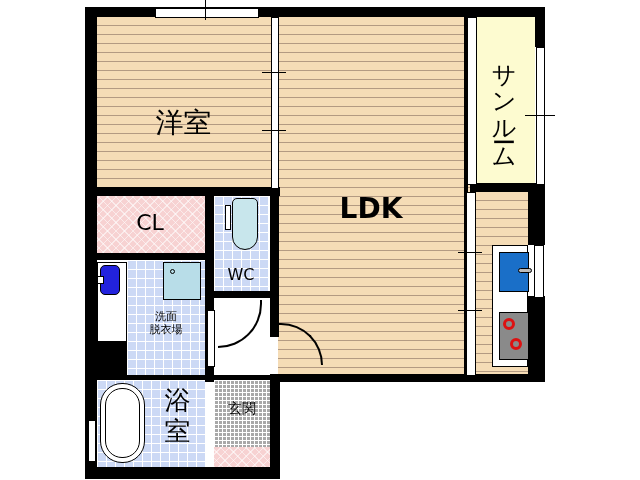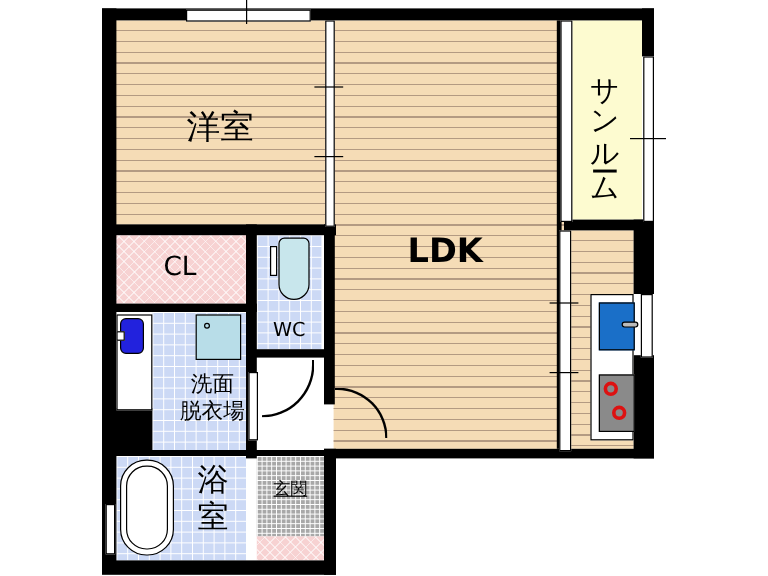--- a/index.html
+++ b/index.html
@@ -81,26 +81,26 @@
 <div class="abs" style="left:100px;top:383px;width:45px;height:80px;background:#fff;border:1px solid #000;border-radius:22px;"></div>
 <div class="abs" style="left:105px;top:388px;width:35px;height:70px;border:1px solid #000;border-radius:17px;"></div>
 
 <div class="abs white" style="left:492px;top:245px;width:36px;height:122px;border:1px solid #000;"></div>
 <div class="abs" style="left:499px;top:252px;width:30px;height:40px;background:#1a6fc8;border:1px solid #000;"></div>
 <div class="abs" style="left:518px;top:268px;width:14px;height:5px;background:#bbb;border:1px solid #000;border-radius:3px;"></div>
 <div class="abs" style="left:499px;top:312px;width:30px;height:48px;background:#8a8a8a;border:1px solid #000;"></div>
 <div class="abs" style="left:503px;top:318px;width:12px;height:12px;border:3px solid #dd1111;border-radius:50%;"></div>
 <div class="abs" style="left:510px;top:338px;width:12px;height:12px;border:3px solid #dd1111;border-radius:50%;"></div>
 
-<div class="lbl" style="left:95px;top:55px;width:177px;font-size:28px;">
+<div class="lbl" style="left:95px;top:72px;width:177px;font-size:28px;">
   <div>洋室</div>
 </div>
 <div class="lbl" style="left:278px;top:158px;width:186px;font-size:28px;font-weight:bold;">
   <div>LDK</div>
 </div>
 <div class="lbl" style="left:482px;top:28px;width:44px;font-size:24px;writing-mode:vertical-rl;height:150px;line-height:44px;">サンルーム</div>
 <div class="lbl" style="left:95px;top:210px;width:110px;font-size:22px;">CL</div>
 <div class="lbl" style="left:214px;top:265px;width:54px;font-size:16px;">WC</div>
-<div class="lbl" style="left:138px;top:310px;width:78px;font-size:18px;">洗面
+<div class="lbl" style="left:127px;top:310px;width:78px;font-size:11px;">洗面
 脱衣場</div>
 <div class="lbl" style="left:150px;top:385px;width:55px;font-size:26px;">浴
 室</div>
-<div class="lbl" style="left:214px;top:400px;width:56px;font-size:14px;text-decoration:underline;">玄関</div>
+<div class="lbl" style="left:214px;top:400px;width:56px;font-size:14px;">玄関</div>
 
 </body></html>

